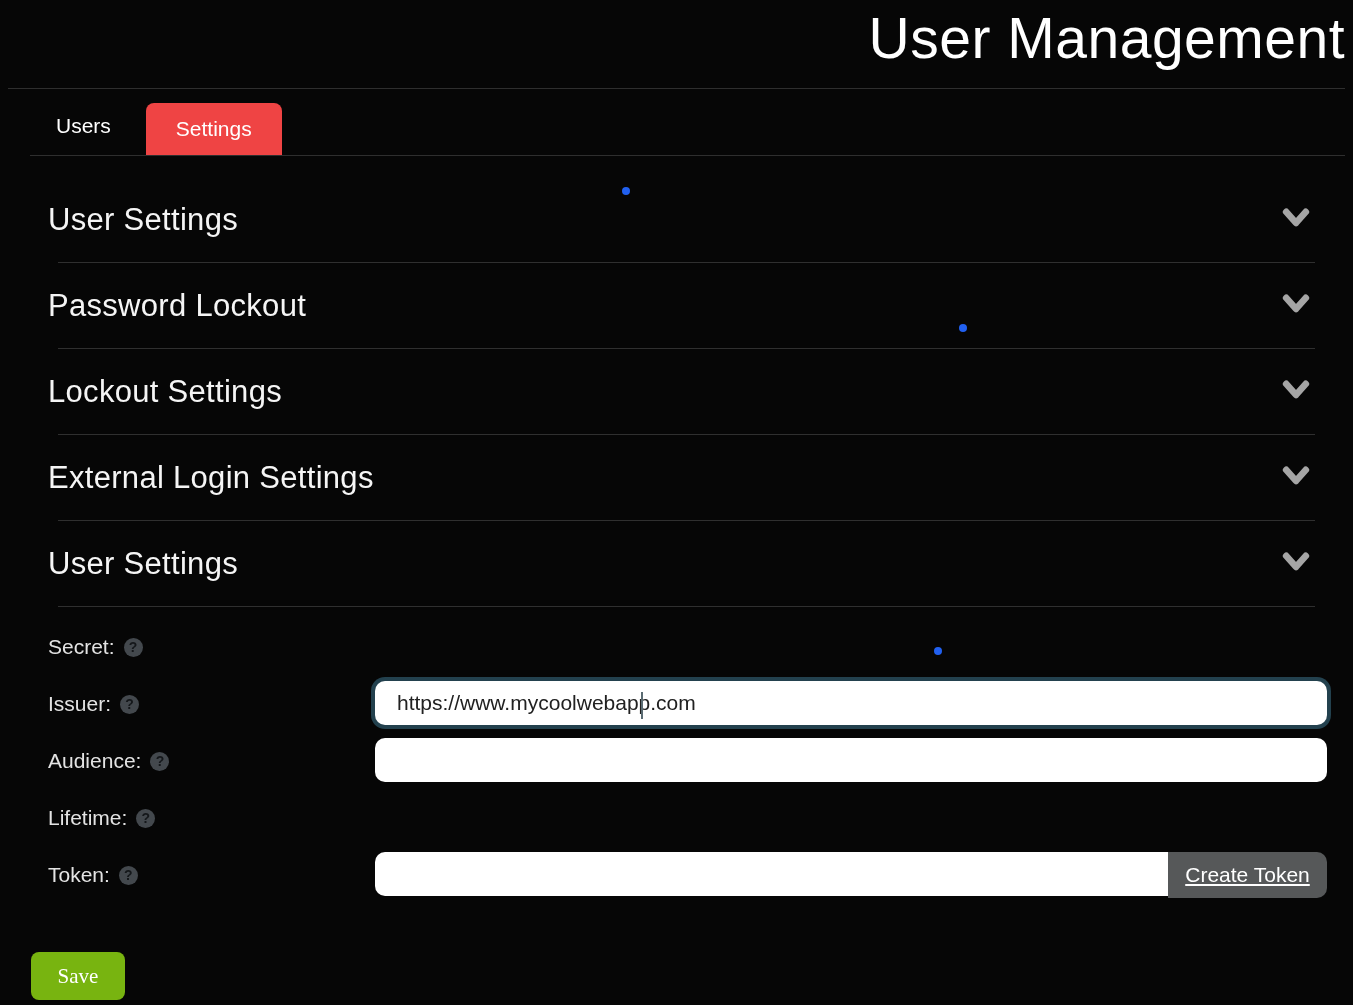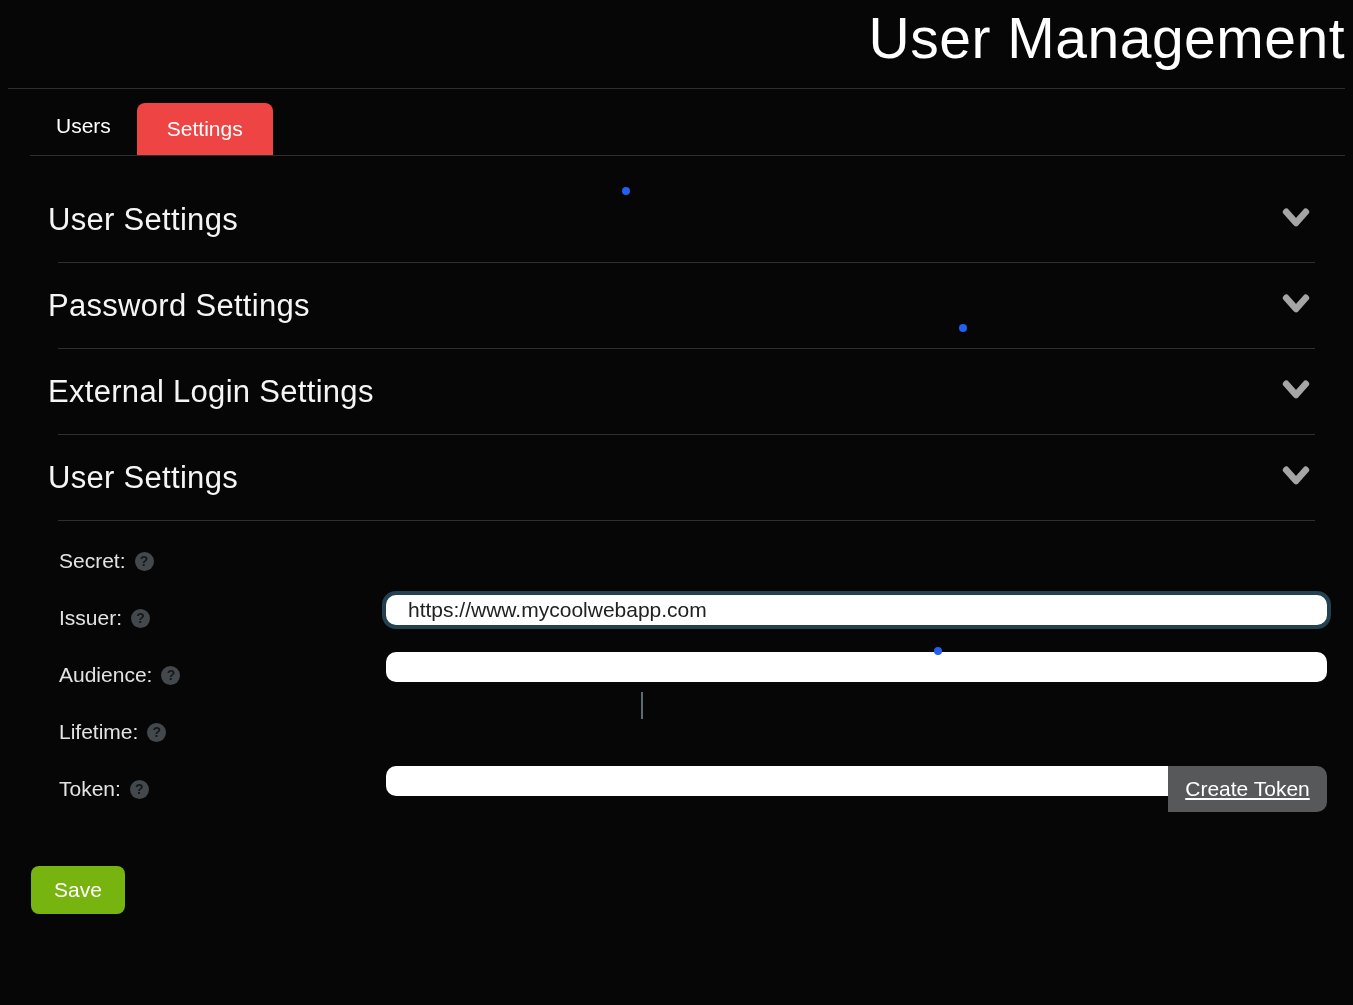--- a/index.html
+++ b/index.html
@@ -9,60 +9,60 @@
     position:relative; width:1353px; height:1005px;
     background:#060606; color:#fff; overflow:hidden;
   }
 
   
   .header { margin:0 8px; padding:0 0 12px 8px; border-bottom:1px solid #2e2e2e;text-align:right; }
   .page-title { font-size:57px; line-height:76px; color:#ffffff; font-weight:400; letter-spacing:0.5px; }
 
   
   .tabbar { margin:0 8px 0 30px; border-bottom:1px solid #2e2e2e; height:67px;
-            display:flex; align-items:flex-end; }
+            display:flex; align-items:flex-end;gap:9px; }
   .tab { font-size:21px; color:#ffffff; cursor:pointer; }
   .tab-inactive { padding:0 26px 17px 26px; }
   .tab-active { background:#ef4444; border-radius:8px 8px 0 0; height:52px;
                 display:flex; align-items:center; padding:0 30px; }
 
   
   .accordion { margin-top:21px; }
   .section { height:86px; display:flex; flex-direction:column; }
   .section-row { flex:1; display:flex; align-items:center; justify-content:space-between;
                  padding:0 42px 0 48px; cursor:pointer; }
   .section-title { font-size:31px; font-weight:400; color:#f5f5f5; letter-spacing:0.3px; }
   .section-divider { height:1px; background:#2f2f2f; margin:0 38px 0 58px; }
   .chevron { flex:0 0 auto; }
 
   
-  .form { margin-top:17px;margin-left:11px; }
+  .form { margin-top:17px; }
   .form-row { display:flex; align-items:center; margin:0 26px 11px 48px; height:46px; }
   .field-label-wrap { width:327px; display:flex; align-items:center; flex:0 0 auto; }
   .field-label { font-size:21px; color:#e3e3e3; }
   .help-icon { display:inline-flex; align-items:center; justify-content:center;
                width:19px; height:19px; margin-left:9px; border-radius:50%;
                background:#43484d; color:#14171a; font-size:14px; font-weight:bold;
                cursor:pointer; flex:0 0 auto; }
   .input-group { display:flex; flex:1; height:46px; }
-  .text-input { flex:1; height:30px; border:none; outline:none; background:#ffffff;
+  .text-input { flex:1; height:44px; border:none; outline:none; background:#ffffff;
                 border-radius:10px; font-size:21px; color:#212121; padding:0 22px;
                 font-family:"Liberation Sans", sans-serif; }
   .text-input.grouped-left { border-radius:10px 0 0 10px; }
   .btn-attached { height:46px; border:none; background:#565859; color:#ffffff;
                   font-size:21px; border-radius:0 10px 10px 0; cursor:pointer;
                   font-family:"Liberation Sans", sans-serif; }
   .show-btn { width:104px; }
   .create-token-btn { width:159px;text-decoration:underline; }
   .text-input.focused { box-shadow:0 0 0 4px #23414e; }
 
   
   .save-btn { margin:43px 0 0 31px; width:94px; height:48px; background:#78b410;
               border:none; border-radius:8px; color:#ffffff; font-size:21px;
-              cursor:pointer; font-family:Liberation Sans, sans-serif; }
+              cursor:pointer; font-family:Liberation Serif, serif; }
 
   
   .blue-dot { position:absolute; width:8px; height:8px; border-radius:50%;
               background:#2160f0; }
   .dot-1 { left:622px; top:187px; }
   .dot-2 { left:959px; top:324px; }
   .dot-3 { left:934px; top:647px; }
   .text-cursor { position:absolute; left:641px; top:692px; width:2px; height:27px;
                  background:#5a6b72; }
 </style>
@@ -96,30 +96,41 @@
           <svg width="30" height="22" viewBox="0 0 24 18">
               <path d="M4 4 L12 13 L20 4" stroke="#a5a5a5" stroke-width="5.5" fill="none" stroke-linecap="round" stroke-linejoin="round"></path>
             </svg>
         </span>
       </div>
       <div class="section-divider"></div>
     </div>
 
     <div class="section">
       <div class="section-row">
-        <span class="section-title">Password Settings</span>
-        <span class="chevron">
-          <svg width="30" height="22" viewBox="0 0 24 18">
-              <path d="M4 4 L12 13 L20 4" stroke="#a5a5a5" stroke-width="5.5" fill="none" stroke-linecap="round" stroke-linejoin="round"></path>
-            </svg>
-        </span>
-      </div>
-      <div class="section-divider"></div>
-    </div>
-
+        <span class="section-title">Password Lockout</span>
+        <span class="chevron">
+          <svg width="30" height="22" viewBox="0 0 24 18">
+              <path d="M4 4 L12 13 L20 4" stroke="#a5a5a5" stroke-width="5.5" fill="none" stroke-linecap="round" stroke-linejoin="round"></path>
+            </svg>
+        </span>
+      </div>
+      <div class="section-divider"></div>
+    </div>
+
+    <div class="section">
+      <div class="section-row">
+        <span class="section-title">Lockout Settings</span>
+        <span class="chevron">
+          <svg width="30" height="22" viewBox="0 0 24 18">
+              <path d="M4 4 L12 13 L20 4" stroke="#a5a5a5" stroke-width="5.5" fill="none" stroke-linecap="round" stroke-linejoin="round"></path>
+            </svg>
+        </span>
+      </div>
+      <div class="section-divider"></div>
+    </div>
 
     <div class="section">
       <div class="section-row">
         <span class="section-title">External Login Settings</span>
         <span class="chevron">
           <svg width="30" height="22" viewBox="0 0 24 18">
               <path d="M4 4 L12 13 L20 4" stroke="#a5a5a5" stroke-width="5.5" fill="none" stroke-linecap="round" stroke-linejoin="round"></path>
             </svg>
         </span>
       </div>

